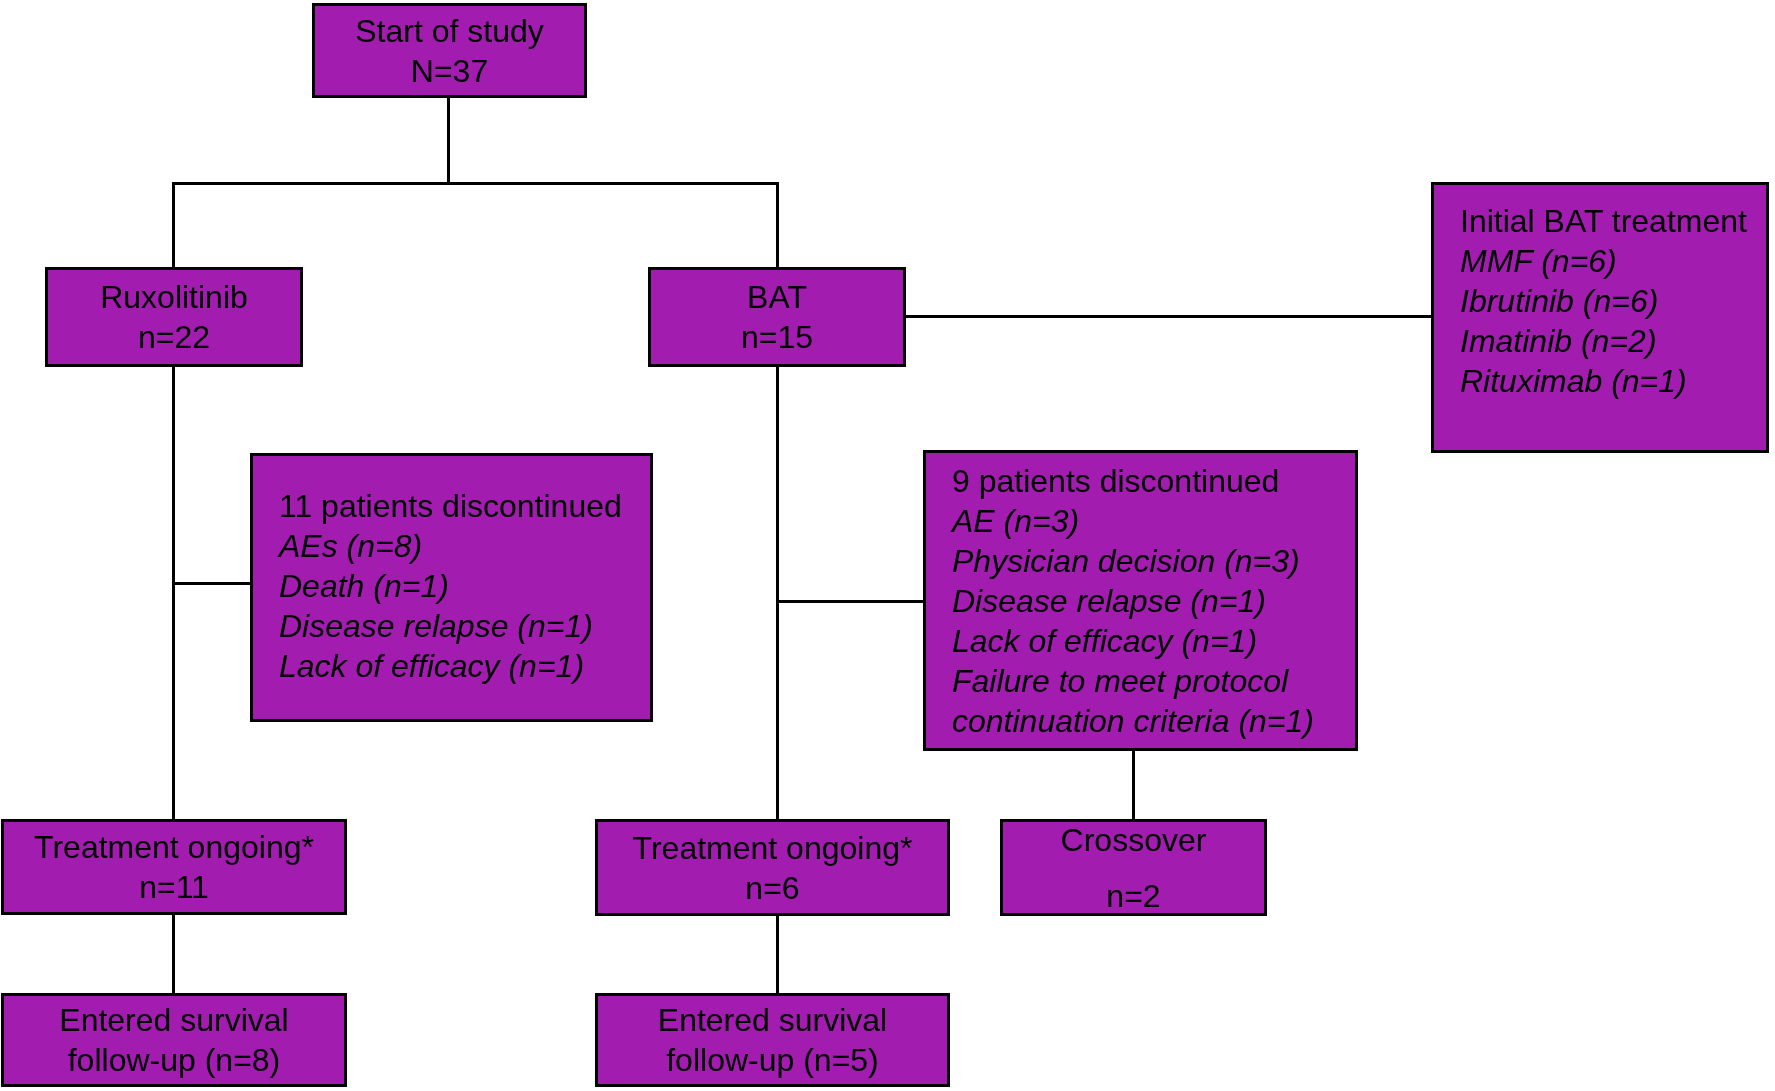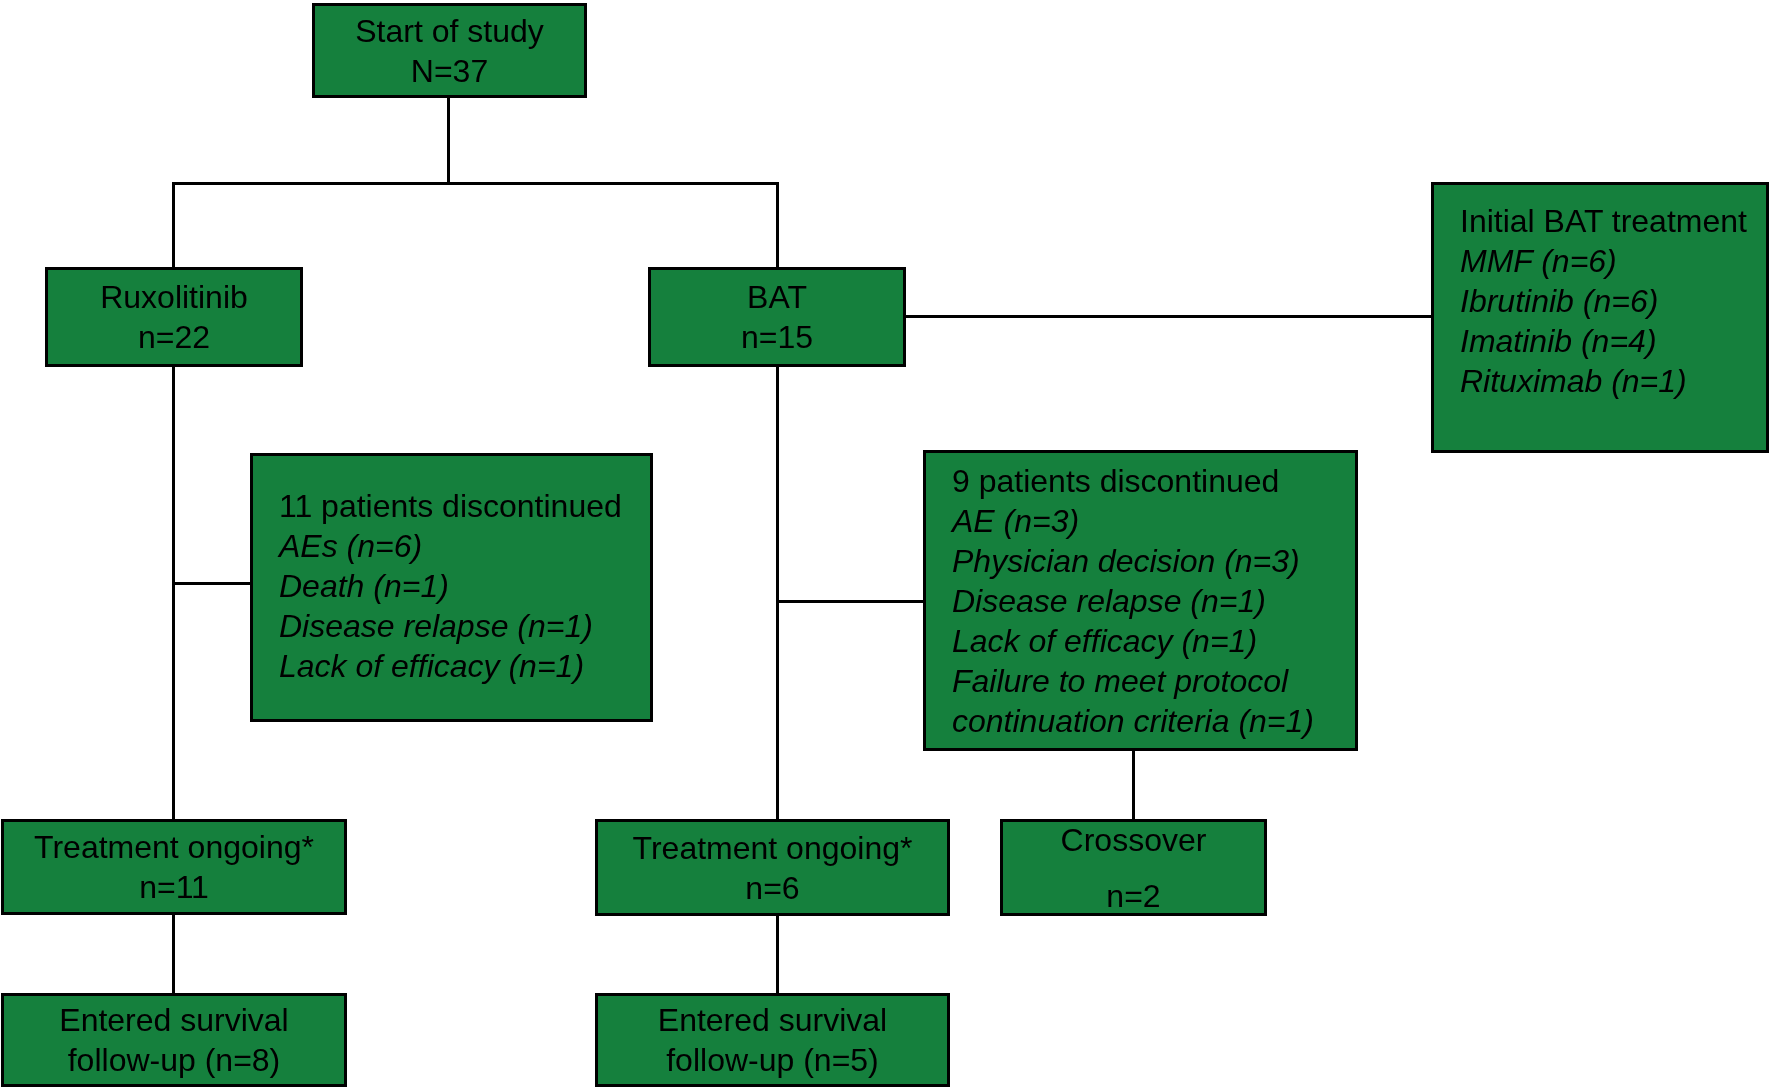--- a/index.html
+++ b/index.html
@@ -11,21 +11,21 @@
     background: #ffffff;
     font-family: "Liberation Sans", "DejaVu Sans", sans-serif;
     color: #000000;
     font-size: 32px;
     line-height: 40px;
   }
   .box {
     position: absolute;
     box-sizing: border-box;
     border: 3px solid #000000;
-    background: #15803d;
+    background: #a21caf;
   }
   .box.center {
     display: flex;
     flex-direction: column;
     align-items: center;
     justify-content: center;
     text-align: center;
   }
   .box.list { text-align: left; }
   .box.list .heading { padding-left: 26px; white-space: nowrap; }
@@ -64,27 +64,27 @@
 
   <div class="box center" style="left:648px; top:267px; width:258px; height:100px;">
     <div>BAT</div>
     <div>n=15</div>
   </div>
 
   <div class="box list" style="left:1431px; top:182px; width:338px; height:271px; padding-top:16px;">
     <div class="heading">Initial BAT treatment</div>
     <div class="item">MMF (n=6)</div>
     <div class="item">Ibrutinib (n=6)</div>
-    <div class="item">Imatinib (n=4)</div>
+    <div class="item">Imatinib (n=2)</div>
     <div class="item">Rituximab (n=1)</div>
   </div>
 
   <div class="box list" style="left:250px; top:453px; width:403px; height:269px; padding-top:30px;">
     <div class="heading">11 patients discontinued</div>
-    <div class="item">AEs (n=6)</div>
+    <div class="item">AEs (n=8)</div>
     <div class="item">Death (n=1)</div>
     <div class="item">Disease relapse (n=1)</div>
     <div class="item">Lack of efficacy (n=1)</div>
   </div>
 
   <div class="box list" style="left:923px; top:450px; width:435px; height:301px; padding-top:8px;">
     <div class="heading">9 patients discontinued</div>
     <div class="item">AE (n=3)</div>
     <div class="item">Physician decision (n=3)</div>
     <div class="item">Disease relapse (n=1)</div>

